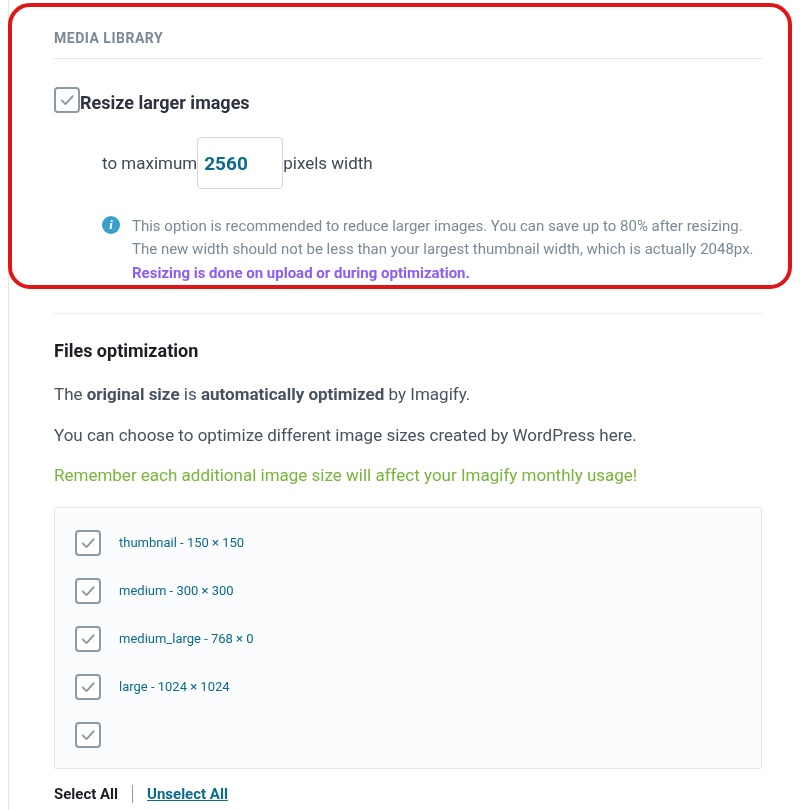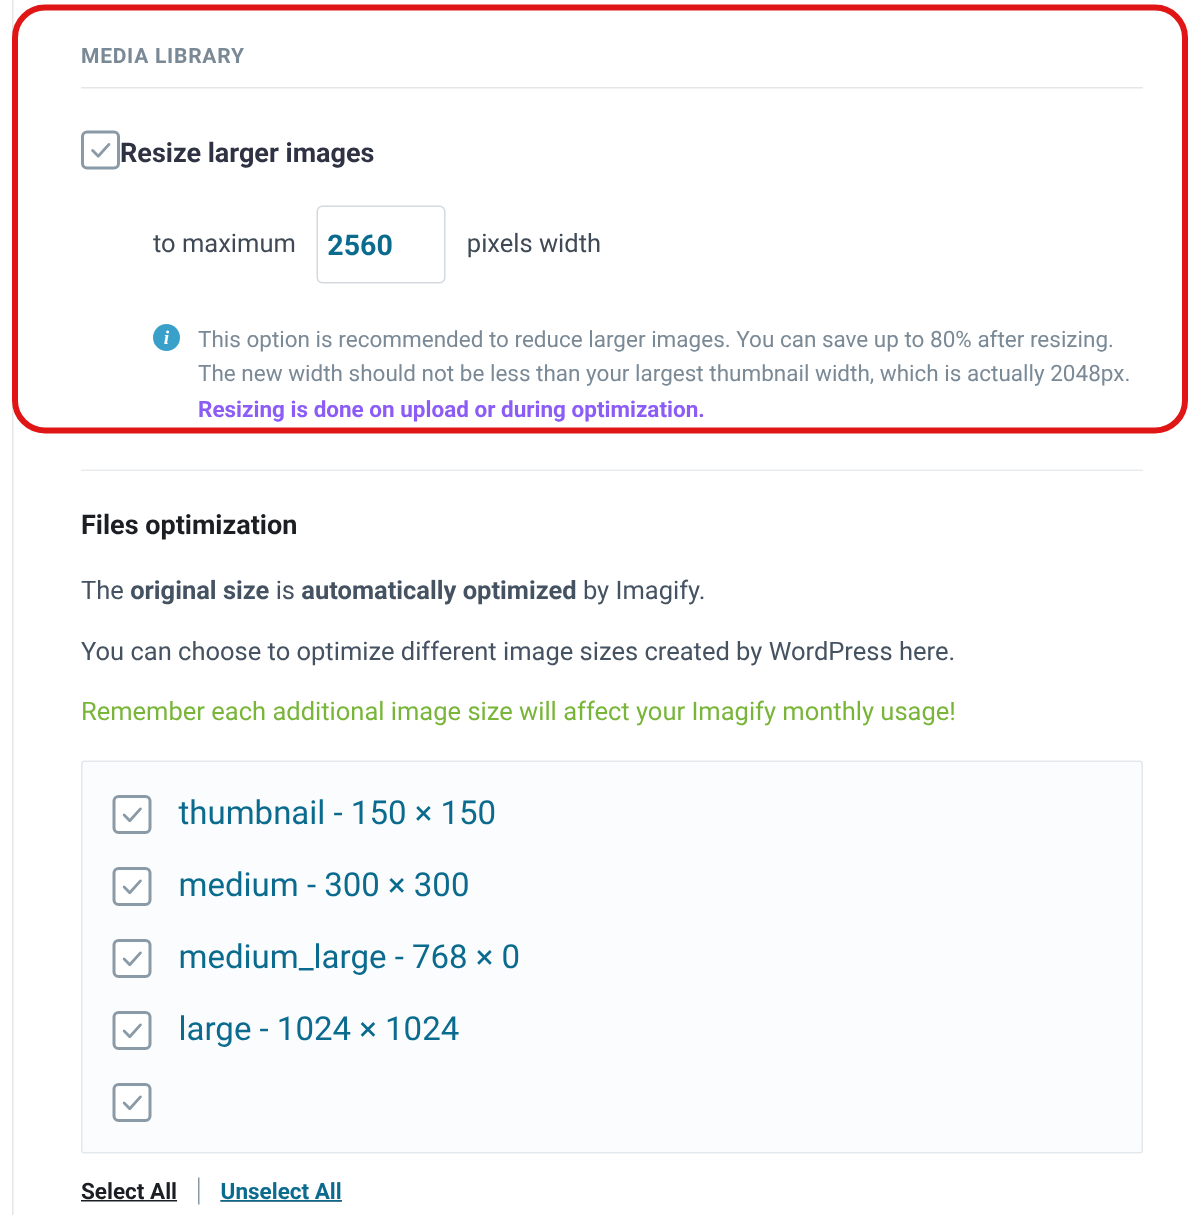--- a/index.html
+++ b/index.html
@@ -72,21 +72,20 @@
     font-size: 18px;
     font-weight: 700;
     color: #2e3243;
     padding-top: 2px;
   }
   .resize-sub {
     margin-left: 48px;
     margin-top: 24px;
     display: flex;
     align-items: center;
-    gap: 14px;
     color: #3f4a56;
     font-size: 17px;
   }
   .num-input {
     width: 86px;
     height: 52px;
     border: 1px solid #d3d9df;
     border-radius: 4px;
     background: #fff;
     color: #0b6b8e;
@@ -155,31 +154,30 @@
   }
   .size-row {
     display: flex;
     align-items: center;
     gap: 18px;
     margin-bottom: 22px;
   }
   .size-row:last-child { margin-bottom: 2px; }
   .size-label {
     color: #0b6b8e;
-    font-size: 22px;
+    font-size: 13px;
   }
   .select-row {
     margin-top: 16px;
     display: flex;
     align-items: center;
     gap: 14px;
     color: #1b1f24;
     font-size: 15px;
     font-weight: 700;
-    text-decoration: underline;
   }
   .select-row .sep {
     width: 1px; height: 18px; background: #8a9aa7;
   }
   .select-link {
     cursor: pointer;
     text-decoration: none;
     color: #1b1f24;
   }
   .select-link.underline {

